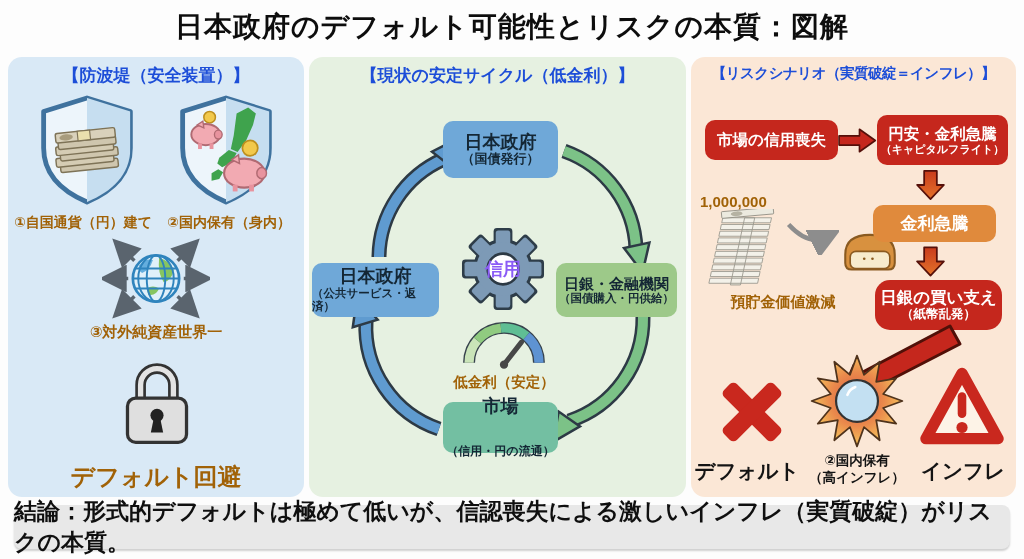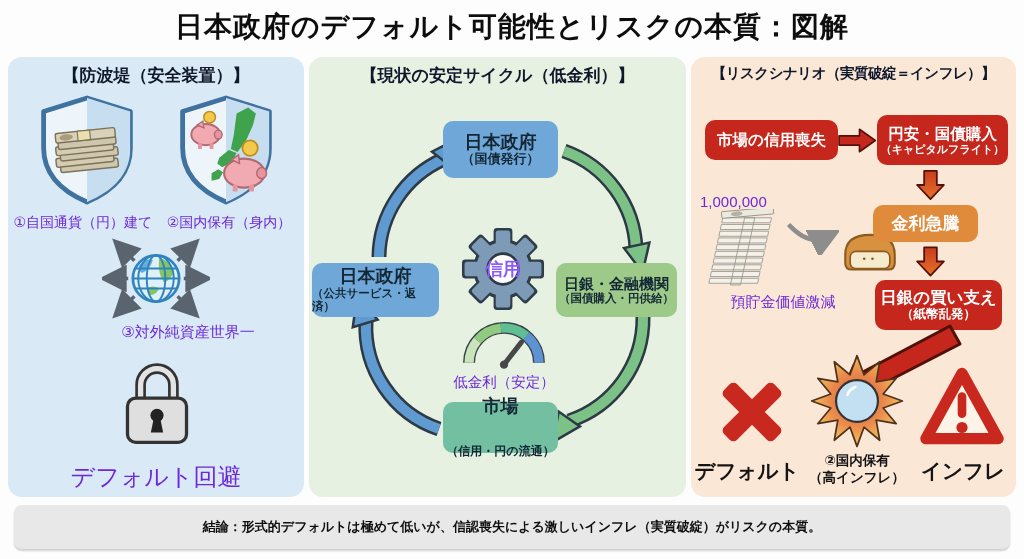--- a/index.html
+++ b/index.html
@@ -5,25 +5,25 @@
   html,body{margin:0;padding:0;background:#ffffff;}
   body{font-family:"Liberation Sans","DejaVu Sans",sans-serif;}
   .stage{position:relative;width:1024px;height:559px;background:#fdfdfd;overflow:hidden;}
   .title{position:absolute;top:8px;left:0;width:1024px;text-align:center;
          font-size:28px;font-weight:bold;color:#0d0d0d;letter-spacing:1px;}
   .panel{position:absolute;top:57px;height:440px;border-radius:14px;}
   .panel-left{left:8px;width:296px;background:#d9e9f6;}
   .panel-mid{left:309px;width:377px;background:#e6f1e1;}
   .panel-right{left:691px;width:325px;background:#fbe7d6;}
   .phead{position:absolute;top:7px;left:0;width:100%;text-align:center;
-         font-weight:bold;color:#0f172a;}
+         font-weight:bold;color:#1d4ed8;}
   .panel-left .phead,.panel-mid .phead{font-size:17px;}
   .panel-right .phead{font-size:14.5px;letter-spacing:-0.5px;}
   .abs{position:absolute;}
-  .cap{position:absolute;font-weight:normal;color:#6d28d9;text-align:center;}
+  .cap{position:absolute;font-weight:bold;color:#a16207;text-align:center;}
   
   .mbox{position:absolute;border-radius:10px;display:flex;flex-direction:column;
         justify-content:center;align-items:center;font-weight:bold;color:#142735;
         line-height:1.15;}
   .mbox .t{font-size:18px;}
   .mbox .s{font-size:11.5px;}
   .bluebox{background:#6fa8d8;}
   .greenbox{background:#9dc989;}
   .tealbox{background:#73bfa2;}
   .gear-label{position:absolute;display:flex;align-items:center;justify-content:center;
@@ -32,21 +32,21 @@
   .rbox{position:absolute;border-radius:10px;display:flex;flex-direction:column;
         justify-content:center;align-items:center;font-weight:bold;color:#ffffff;
         line-height:1.15;}
   .redbox{background:#c5271d;}
   .orangebox{background:#e08a3c;}
   .rbox .t{font-size:15.5px;}
   .rbox .s{font-size:11px;}
   .outcome-label{position:absolute;font-weight:bold;color:#141414;text-align:center;}
   .footer-bar{position:absolute;left:14px;top:505px;width:996px;height:44px;
         background:#e8e8e8;border-radius:8px;display:flex;align-items:center;
-        justify-content:center;font-size:13px;font-weight:bold;color:#0f0f0f;
+        justify-content:center;font-size:23px;font-weight:bold;color:#0f0f0f;
         box-shadow:0 2px 2px rgba(0,0,0,0.18);font-family:Liberation Mono, monospace;}
   svg{display:block;}
 </style>
 </head>
 <body>
 
 <div class="stage">
 
   <div class="title">日本政府のデフォルト可能性とリスクの本質：図解</div>
 
@@ -133,21 +133,21 @@
         <g fill="none" stroke="#2f84bd" stroke-width="2.5">
           <ellipse cx="70" cy="55" rx="12" ry="30"></ellipse>
           <ellipse cx="70" cy="55" rx="23" ry="30"></ellipse>
           <line x1="43" y1="42" x2="97" y2="42"></line>
           <line x1="40" y1="55" x2="100" y2="55"></line>
           <line x1="43" y1="68" x2="97" y2="68"></line>
         </g>
       </svg>
     </div>
 
-    <div class="cap" style="left:0;top:266px;width:296px;font-size:15px;margin-left:32px;">③対外純資産世界一</div>
+    <div class="cap" style="left:0;top:266px;width:296px;font-size:15px;">③対外純資産世界一</div>
 
     <div class="abs" style="left:108px;top:298px;">
       <svg width="82" height="96" viewBox="0 0 100 112">
         <path d="M30 54 V34 a20 20 0 0 1 40 0 V54" fill="none" stroke="#333333" stroke-width="13"></path>
         <path d="M30 54 V34 a20 20 0 0 1 40 0 V54" fill="none" stroke="#e3e3e3" stroke-width="6.5"></path>
         <rect x="14" y="50" width="72" height="54" rx="10" fill="#dfdfdf" stroke="#333333" stroke-width="4"></rect>
         <circle cx="50" cy="71" r="8" fill="#222222"></circle>
         <path d="M46 75 L54 75 L57.5 92 L42.5 92 Z" fill="#222222"></path>
       </svg>
     </div>
@@ -244,21 +244,21 @@
       <div class="t">市場の信用喪失</div>
     </div>
 
     <div class="abs" style="left:146px;top:69px;">
       <svg width="41" height="29" viewBox="0 0 60 44">
         <polygon points="2,15 33,15 33,5 57,22 33,39 33,29 2,29" fill="#c5271d" stroke="#55100a" stroke-width="2.5" stroke-linejoin="round"></polygon>
       </svg>
     </div>
 
     <div class="rbox redbox" style="left:186px;top:58px;width:131px;height:50px;">
-      <div class="t">円安・国債購入</div>
+      <div class="t">円安・金利急騰</div>
       <div class="s">（キャピタルフライト）</div>
     </div>
 
     <div class="abs" style="left:224px;top:111px;">
       <svg width="31" height="34" viewBox="0 0 44 44">
         <defs>
             <linearGradient id="dg1" x1="0" y1="0" x2="0" y2="1">
           <stop offset="0" stop-color="#c93c1d"></stop>
               <stop offset="1" stop-color="#e4722a"></stop>
             </linearGradient>
@@ -303,37 +303,37 @@
     <div class="abs" style="left:146px;top:168px;">
       <svg width="66" height="56" viewBox="0 0 80 64">
         <path d="M10 34 Q10 10 40 10 Q70 10 70 34 L70 44 Q70 52 62 52 L18 52 Q10 52 10 44 Z" fill="#d8913f" stroke="#8a5a20" stroke-width="2.5"></path>
         <rect x="16" y="30" width="48" height="21" rx="7" fill="#f7ebcd" stroke="#8a5a20" stroke-width="2"></rect>
         <circle cx="33" cy="39" r="1.6" fill="#8a5a20"></circle>
         <circle cx="43" cy="39" r="1.6" fill="#8a5a20"></circle>
       </svg>
     </div>
     <div class="cap" style="left:17px;top:236px;width:150px;font-size:15px;">預貯金価値激減</div>
 
-    <div class="rbox orangebox" style="left:182px;top:148px;width:105px;height:37px;">
+    <div class="rbox orangebox" style="left:182px;top:148px;width:123px;height:37px;">
       <div class="t" style="font-size:17px;">金利急騰</div>
     </div>
 
     <div class="abs" style="left:224px;top:188px;">
       <svg width="31" height="33" viewBox="0 0 44 44">
         <defs>
             <linearGradient id="dg2" x1="0" y1="0" x2="0" y2="1">
           <stop offset="0" stop-color="#c93c1d"></stop>
               <stop offset="1" stop-color="#e4722a"></stop>
             </linearGradient>
           </defs>
         <polygon points="13,2 31,2 31,22 41,22 22,42 3,22 13,22" fill="url(#dg2)" stroke="#55100a" stroke-width="2.5" stroke-linejoin="round"></polygon>
       </svg>
     </div>
 
-    <div class="rbox redbox" style="left:184px;top:223px;width:127px;height:50px;">
+    <div class="rbox redbox" style="left:184px;top:223px;width:127px;height:50px;border-radius:15px;">
       <div class="t" style="font-size:16.5px;">日銀の買い支え</div>
       <div class="s" style="font-size:12.5px;">（紙幣乱発）</div>
     </div>
 
     <div class="abs" style="left:138px;top:266px;">
       <svg width="140" height="82" viewBox="0 0 140 82">
         <polygon points="121,3 30,51 25,42 12,72 45,77 40,68 131,21" fill="#c5271d" stroke="#511008" stroke-width="3" stroke-linejoin="round"></polygon>
       </svg>
     </div>
 

